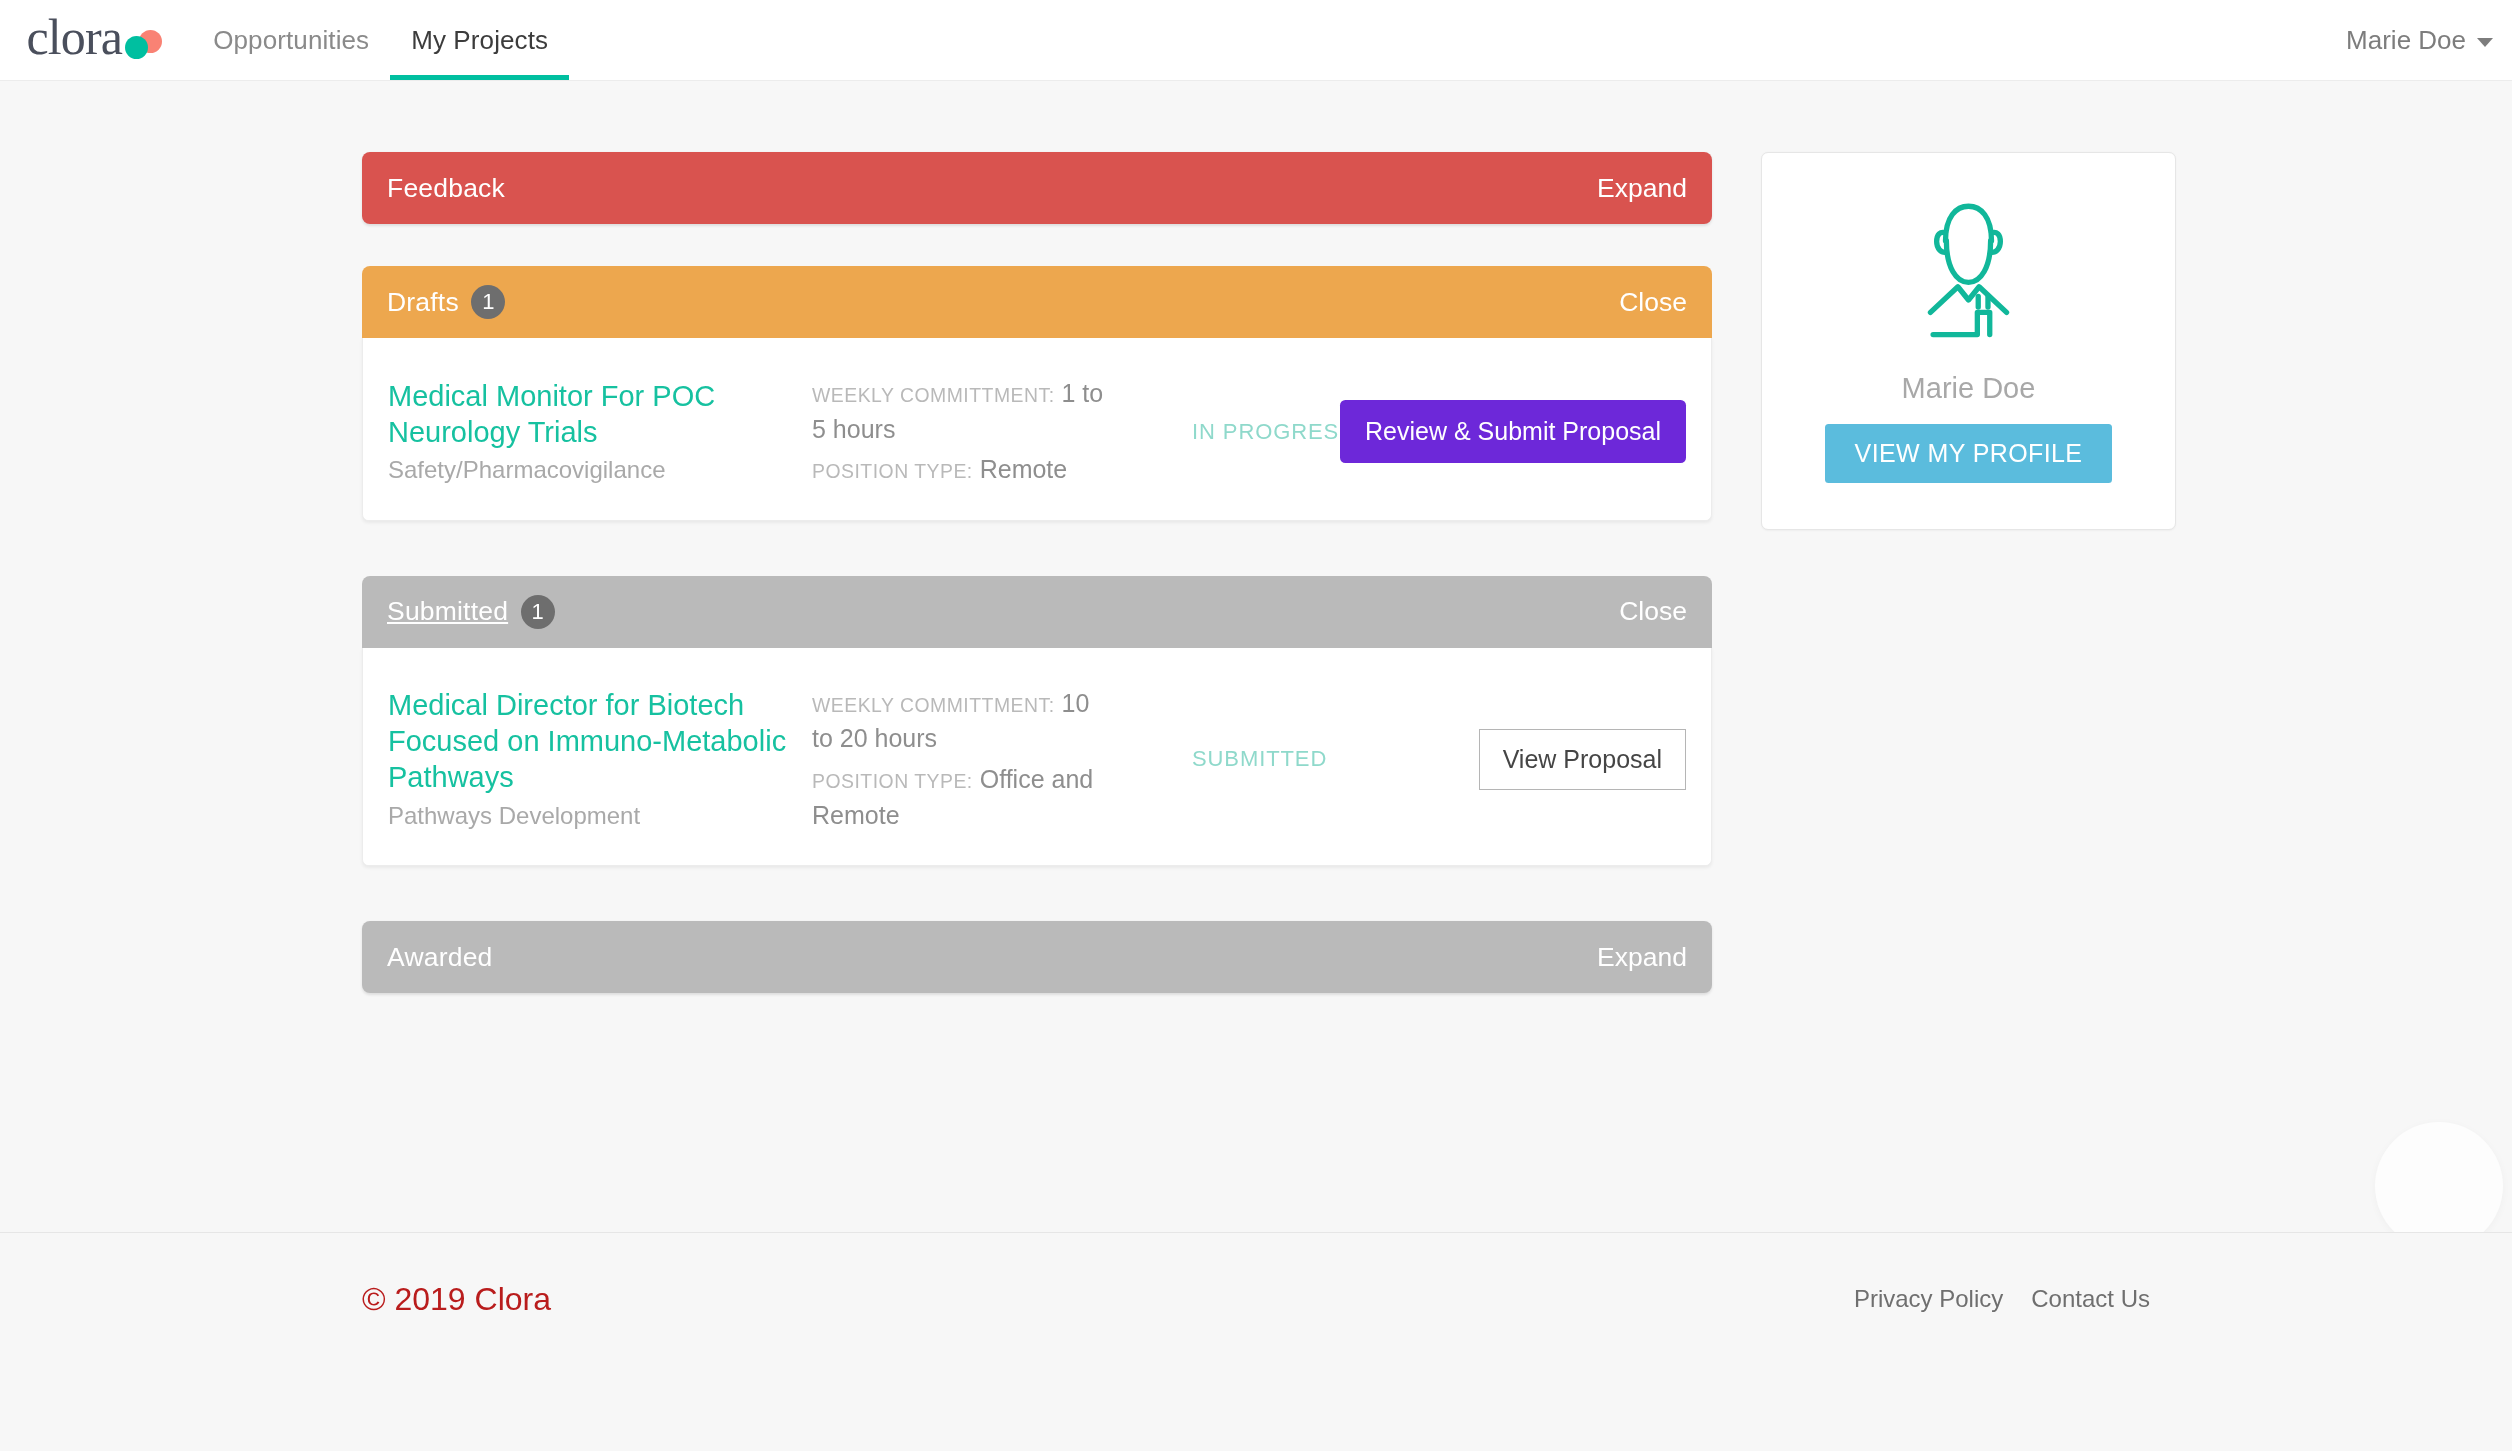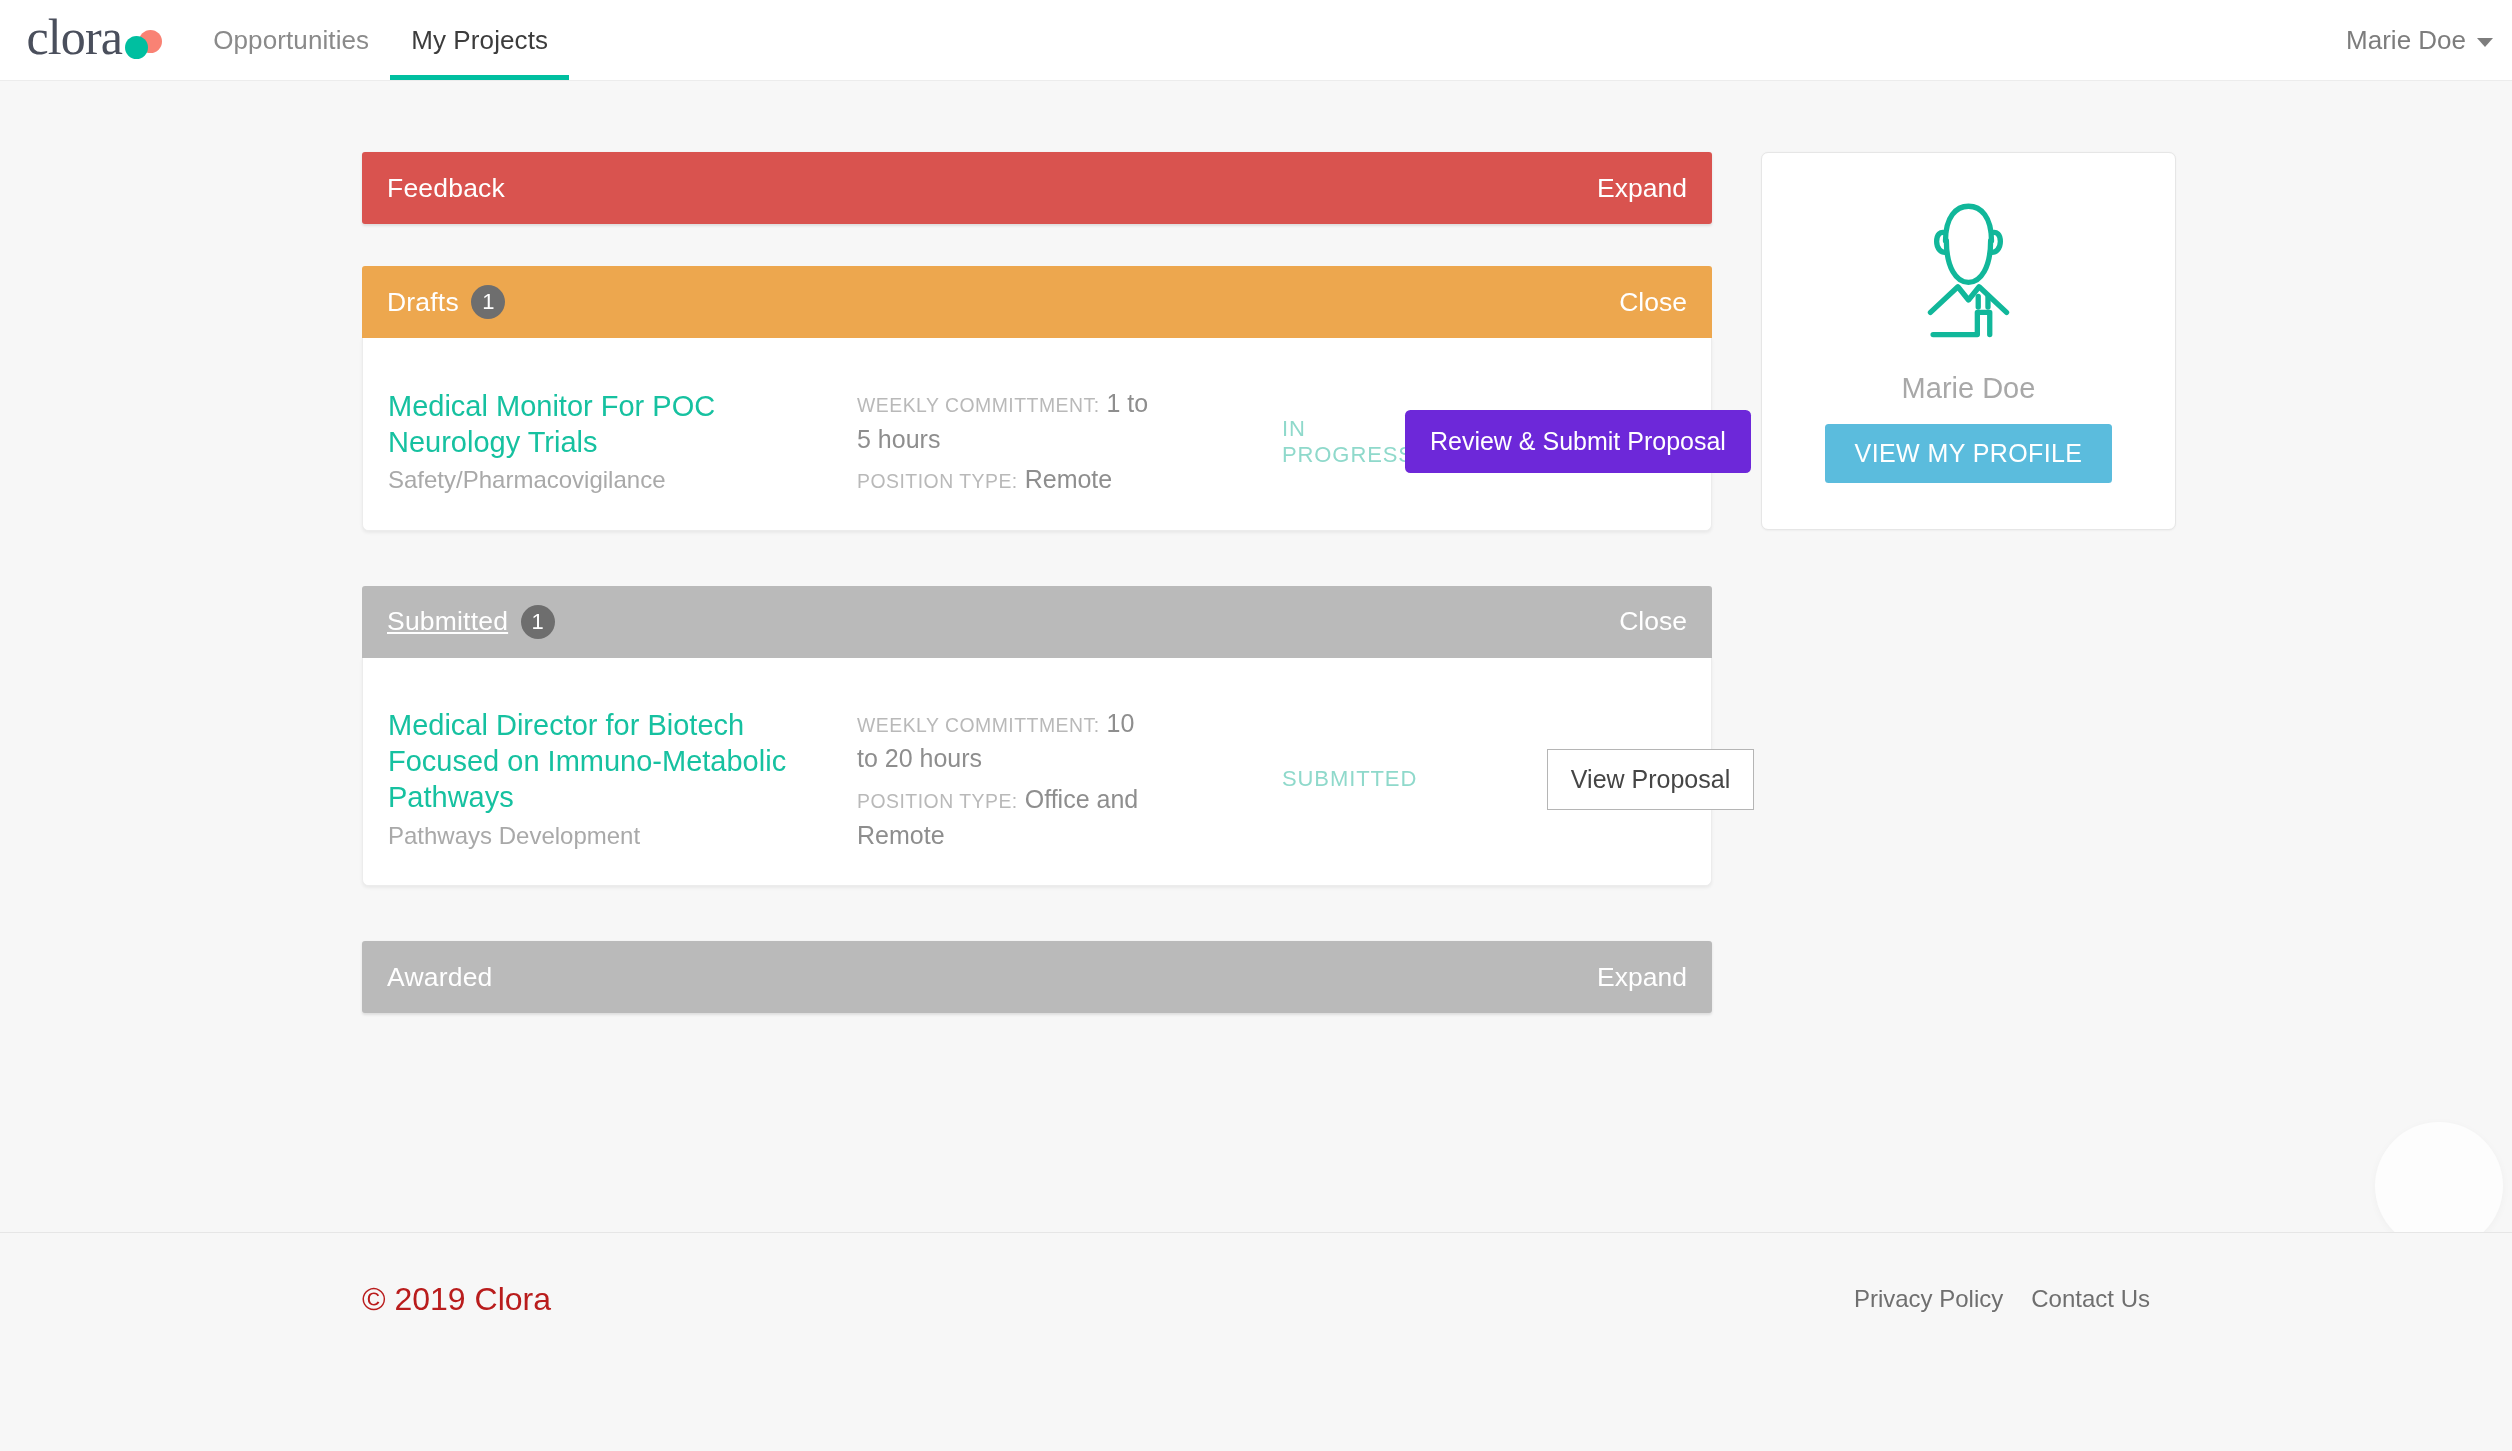--- a/index.html
+++ b/index.html
@@ -110,21 +110,21 @@
     padding-top: 71px;
     padding-left: 362px;
   }
   .main-col { width: 1350px; flex: none; }
   .side-col { width: 415px; margin-left: 49px; flex: none; }
 
   
   .section { margin-bottom: 0; }
   .banner {
     height: 72px;
-    border-radius: 3px;
+    border-radius: 8px;
     display: flex;
     align-items: center;
     padding: 0 25px;
     color: #ffffff;
     box-shadow: 0 1.8px 2.7px rgba(0,0,0,0.10);
     cursor: pointer;
     position: relative;
   }
   .banner.open {
     border-bottom-left-radius: 0;
@@ -163,23 +163,22 @@
   
   .card-body {
     background: #ffffff;
     border: 0.9px solid #ececec;
     border-top: none;
     border-bottom-left-radius: 6.2px;
     border-bottom-right-radius: 6.2px;
     box-shadow: 0 1.8px 3.5px rgba(0,0,0,0.06);
     display: flex;
     align-items: center;
-    padding: 48px 25px 32px 25px;
+    padding: 38px 25px 32px 25px;
     min-height: 115px;
-    gap: 45px;
   }
   .proj-info { width: 424px; flex: none; padding-right: 17.7px; }
   .proj-title {
     font-size: 29px;
     line-height: 1.24;
     color: #16c1a0;
     cursor: pointer;
   }
   .proj-sub {
     font-size: 24px;

